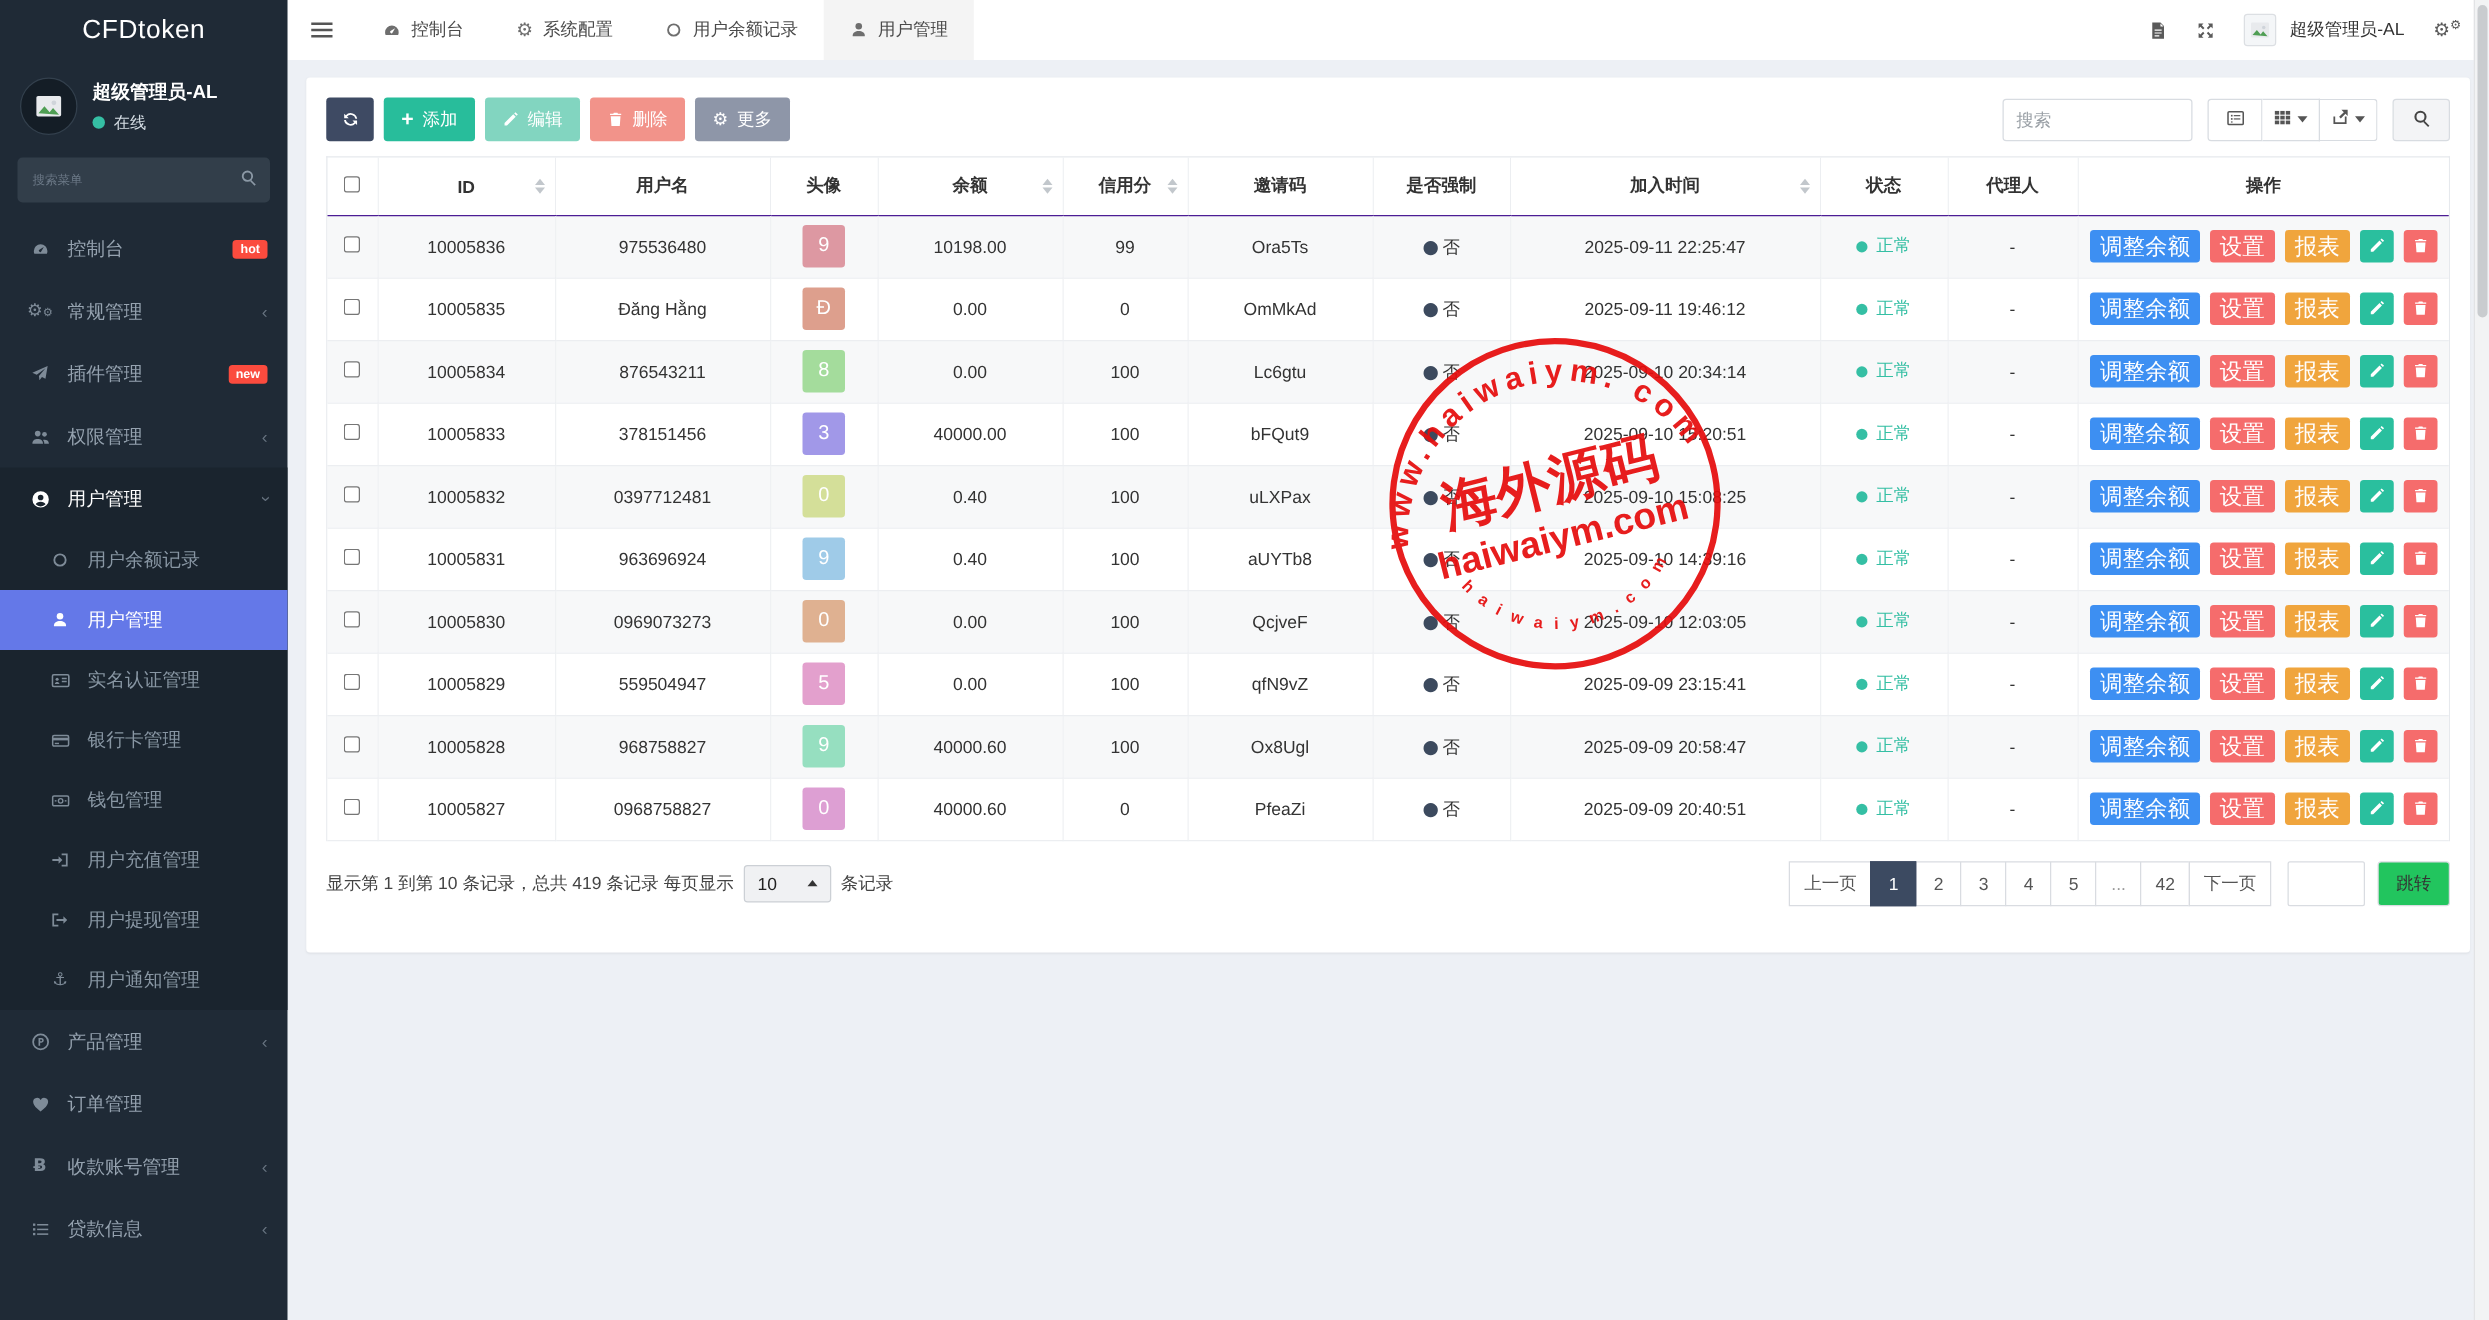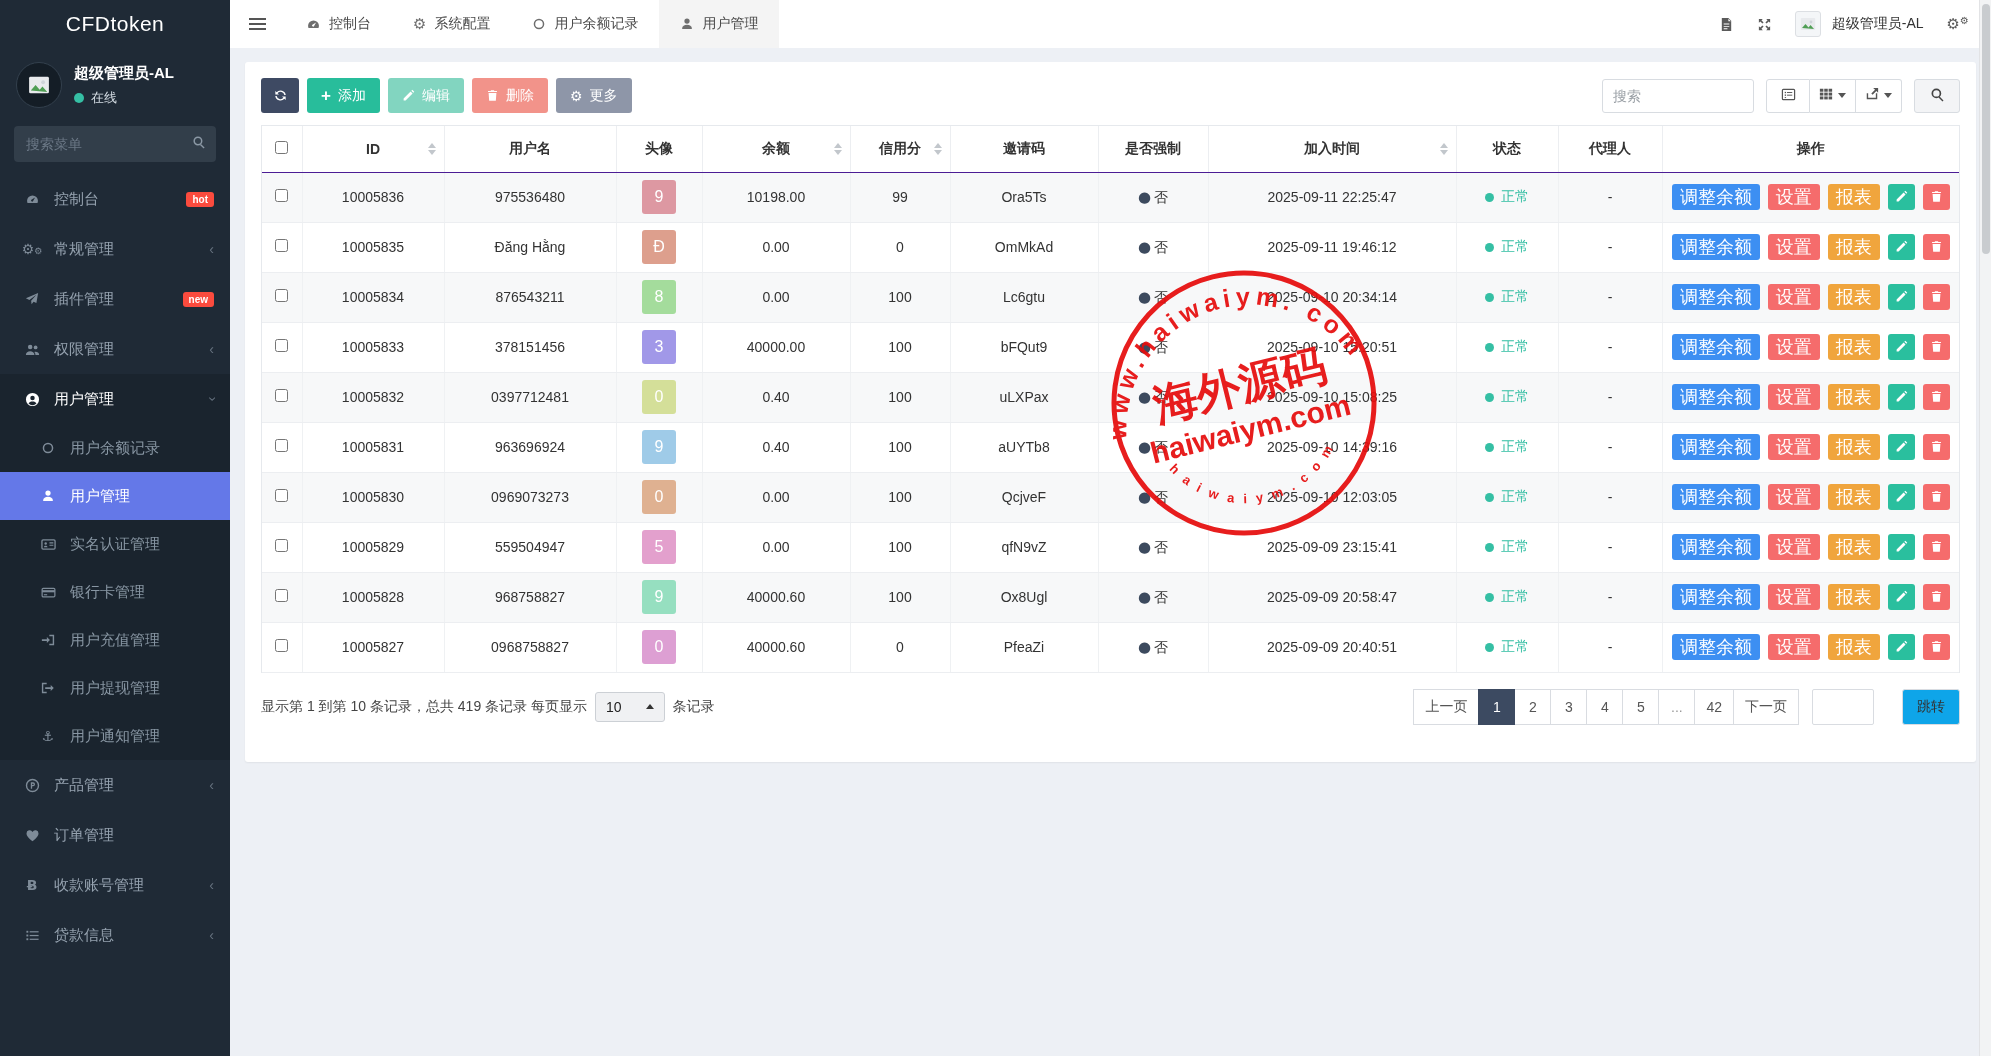--- a/index.html
+++ b/index.html
@@ -18,21 +18,21 @@
            background:var(--sidebar-bg); z-index:5;}
   .brand{height:48px; line-height:48px; text-align:center; color:#fff; font-size:21px; letter-spacing:.5px;}
   .userpanel{display:flex; align-items:center; gap:12px; padding:14px 16px 8px;}
   .avatar-circle{width:46px; height:46px; border-radius:50%; background:#141d26;
                  border:1px solid #33404d; display:flex; align-items:center; justify-content:center; overflow:hidden;}
   .uinfo .uname{color:#fff; font-size:15px; font-weight:bold; margin-bottom:6px;}
   .uinfo .ustatus{color:#d5dde4; font-size:13px; display:flex; align-items:center; gap:7px;}
   .dot{width:10px; height:10px; border-radius:50%; background:var(--status-green); display:inline-block;}
   .menusearch{margin:10px 14px 12px; position:relative;}
   .menusearch input{width:100%; height:36px; background:#323e4a; border:none; border-radius:4px;
-                    color:#cfd8e0; font-size:14px; padding:0 34px 0 12px; outline:none;}
+                    color:#cfd8e0; font-size:10px; padding:0 34px 0 12px; outline:none;}
   .menusearch input::placeholder{color:#6b7886;}
   .menusearch .sic{position:absolute; right:10px; top:9px; color:#8b98a5;}
   .menu{list-style:none;}
   .mitem{height:50px; display:flex; align-items:center; padding:0 16px 0 20px;
          color:#95a2af; font-size:15px; cursor:pointer;}
   .mitem .ic{width:24px; display:flex; justify-content:center; color:#7e8b98; font-size:15px; flex:none;}
   .mitem .mlabel{margin-left:10px; flex:1; white-space:nowrap;}
   .mbadge{background:var(--badge-red); color:#fff; font-size:10px; font-weight:bold;
           padding:2px 6px; border-radius:3px;}
   .chev{color:#66727f; font-size:14px;}
@@ -123,22 +123,22 @@
   .perpage{display:inline-flex; align-items:center; gap:24px; border:1px solid #ccd0d5;
            background:#f0f1f3; border-radius:3px; padding:6px 10px; margin:0 8px; cursor:pointer; color:#222;}
   .pagination{margin-left:auto; display:flex; align-items:center;}
   .page{min-width:37px; height:36px; border:1px solid #d9dce1; background:#fff; display:flex;
         align-items:center; justify-content:center; padding:0 11px; color:#555; margin-left:-1px;
         font-size:14px; cursor:pointer;}
   .page.active{background:#3c4a61; border-color:#3c4a61; color:#fff; position:relative; z-index:1;}
   .page.dots{cursor:default; color:#999;}
   .jump-input{width:62px; height:36px; border:1px solid #d9dce1; border-radius:2px; margin-left:13px;
               padding:0 8px; font-size:14px; outline:none;}
-  .jump-btn{height:36px; padding:0 14px; background:#0ea5e9; border:1px solid #d9dce1;
-            border-radius:3px; margin-left:28px; font-size:14px; color:#333; cursor:pointer;}
+  .jump-btn{height:36px; padding:0 14px; background:#22c55e; border:1px solid #d9dce1;
+            border-radius:3px; margin-left:10px; font-size:14px; color:#333; cursor:pointer;}
 
   
   .watermark{position:absolute; left:1093px; top:252px; width:302px; height:302px;
              transform:rotate(-14deg); opacity:.93; pointer-events:none; z-index:9;}
 
   
   .scrollbar{position:absolute; right:0; top:0; width:12px; height:1056px; background:#f2f3f4;
              border-left:1px solid #e2e3e5; z-index:20;}
   .scroll-thumb{position:absolute; left:2px; top:4px; width:8px; height:250px; background:#c9cccf; border-radius:5px;}
 </style>
@@ -247,20 +247,31 @@
           </div>
           <div class="mitem">
             <span class="ic">
               <svg width="15" height="15" viewBox="0 0 16 16" fill="currentColor">
                 <rect x="1.2" y="3.6" width="13.6" height="9" rx="1.2" fill="none" stroke="currentColor" stroke-width="1.3"></rect>
                 <rect x="1.2" y="5.5" width="13.6" height="2.3"></rect>
                 <rect x="3" y="9.8" width="3.6" height="1.2"></rect>
               </svg>
             </span>
                <span class="mlabel">银行卡管理</span>
+          </div>
+          <div class="mitem">
+            <span class="ic">
+              <svg width="15" height="15" viewBox="0 0 16 16" fill="currentColor">
+                <rect x="1.2" y="4" width="13.6" height="8.4" rx="1.2" fill="none" stroke="currentColor" stroke-width="1.3"></rect>
+                <circle cx="8" cy="8.2" r="1.9" fill="none" stroke="currentColor" stroke-width="1.2"></circle>
+                <rect x="3" y="7.6" width="1.5" height="1.2"></rect>
+                <rect x="11.5" y="7.6" width="1.5" height="1.2"></rect>
+              </svg>
+            </span>
+               <span class="mlabel">钱包管理</span>
           </div>
           <div class="mitem">
             <span class="ic">
               <svg width="14" height="14" viewBox="0 0 16 16" fill="currentColor">
                 <path d="M9.5 2H15v12H9.5v-1.6h3.9V3.6H9.5z"></path>
                 <path d="M6.7 4.5 10.2 8l-3.5 3.5V9H1V7h5.7z"></path>
               </svg>
             </span>
                <span class="mlabel">用户充值管理</span>
           </div>

